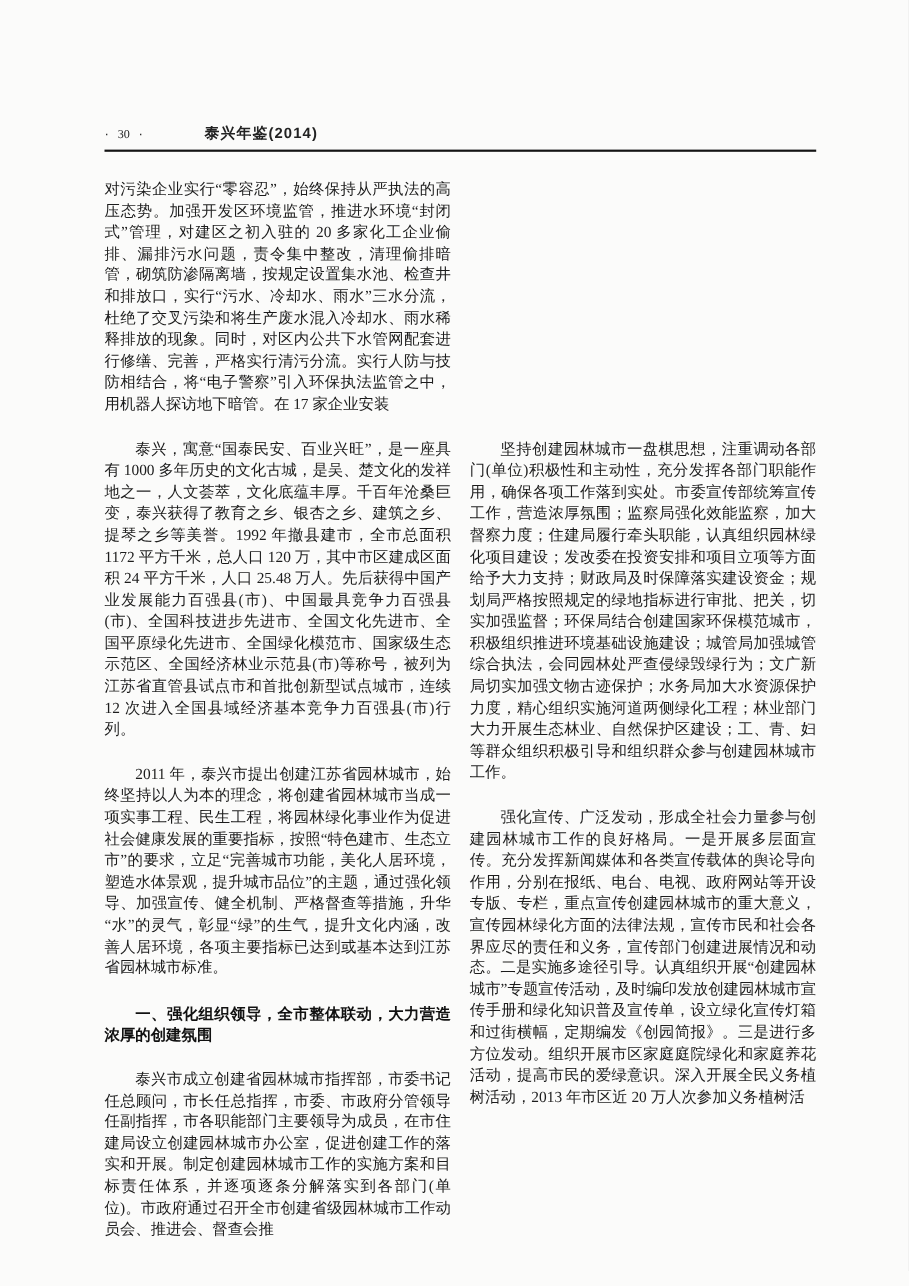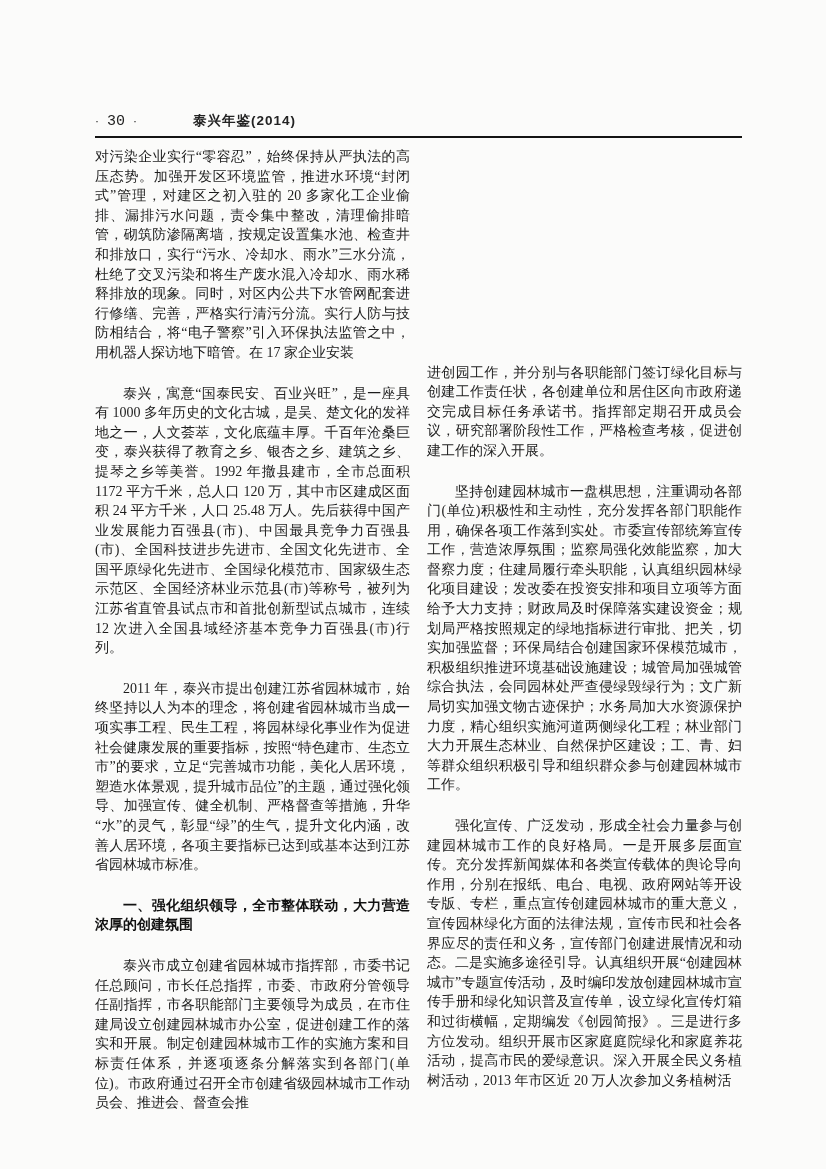--- a/index.html
+++ b/index.html
@@ -17,37 +17,37 @@
 
   .running-header {
     display: flex;
     align-items: baseline;
     gap: 8px;
     font-family: "Liberation Sans", sans-serif;
     font-size: 13.5px;
     color: #222;
   }
   .running-header .dot { font-size: 12px; }
-  .running-header .page-num { font-family: Liberation Mono, monospace; font-size: 15px; }
+  .running-header .page-num { font-family: Liberation Serif, serif; font-size: 11px; }
   .running-header .book-title { font-weight: bold; letter-spacing: 1px; margin-left: 48px; }
   .header-rule { border: none; border-top: 2.5px solid #141414; margin-top: 6px; }
 
   .two-col { display: flex; gap: 17px; }
   .col { width: 315px; flex: 0 0 315px; }
 
   .body-text {
     font-family: "Liberation Serif", "DejaVu Serif", serif;
     font-size: 14px;
     line-height: 19.6px;
     text-align: justify;
     word-break: normal;
     overflow-wrap: anywhere;
   }
   .indent { text-indent: 2em; margin-top: 21px; }
-  .prev-article { margin-top: 9px; }
+  .prev-article { margin-top: 25px; }
   .attribution { float: right; }
 
   .article-title {
     font-family: "Liberation Sans", sans-serif;
     font-size: 26px;
     font-weight: bold;
     letter-spacing: 1.5px;
     text-align: center;
     color: #111;
     margin: 21px 0 23px 0;
@@ -80,20 +80,19 @@
 
 
     <section class="two-col article-body">
       <div class="col">
         <p class="body-text indent">泰兴，寓意“国泰民安、百业兴旺”，是一座具有 1000 多年历史的文化古城，是吴、楚文化的发祥地之一，人文荟萃，文化底蕴丰厚。千百年沧桑巨变，泰兴获得了教育之乡、银杏之乡、建筑之乡、提琴之乡等美誉。1992 年撤县建市，全市总面积 1172 平方千米，总人口 120 万，其中市区建成区面积 24 平方千米，人口 25.48 万人。先后获得中国产业发展能力百强县(市)、中国最具竞争力百强县(市)、全国科技进步先进市、全国文化先进市、全国平原绿化先进市、全国绿化模范市、国家级生态示范区、全国经济林业示范县(市)等称号，被列为江苏省直管县试点市和首批创新型试点城市，连续 12 次进入全国县域经济基本竞争力百强县(市)行列。</p>
         <p class="body-text indent">2011 年，泰兴市提出创建江苏省园林城市，始终坚持以人为本的理念，将创建省园林城市当成一项实事工程、民生工程，将园林绿化事业作为促进社会健康发展的重要指标，按照“特色建市、生态立市”的要求，立足“完善城市功能，美化人居环境，塑造水体景观，提升城市品位”的主题，通过强化领导、加强宣传、健全机制、严格督查等措施，升华“水”的灵气，彰显“绿”的生气，提升文化内涵，改善人居环境，各项主要指标已达到或基本达到江苏省园林城市标准。</p>
         <p class="body-text indent section-heading">一、强化组织领导，全市整体联动，大力营造浓厚的创建氛围</p>
         <p class="body-text indent">泰兴市成立创建省园林城市指挥部，市委书记任总顾问，市长任总指挥，市委、市政府分管领导任副指挥，市各职能部门主要领导为成员，在市住建局设立创建园林城市办公室，促进创建工作的落实和开展。制定创建园林城市工作的实施方案和目标责任体系，并逐项逐条分解落实到各部门(单位)。市政府通过召开全市创建省级园林城市工作动员会、推进会、督查会推</p>
       </div>
       <div class="col">
-        <p class="body-text">进创园工作，并分别与各职能部门签订绿化目标与创建工作责任状，各创建单位和居住区向市政府递交完成目标任务承诺书。指挥部定期召开成员会议，研究部署阶段性工作，严格检查考核，促进创建工作的深入开展。</p>
         <p class="body-text indent">坚持创建园林城市一盘棋思想，注重调动各部门(单位)积极性和主动性，充分发挥各部门职能作用，确保各项工作落到实处。市委宣传部统筹宣传工作，营造浓厚氛围；监察局强化效能监察，加大督察力度；住建局履行牵头职能，认真组织园林绿化项目建设；发改委在投资安排和项目立项等方面给予大力支持；财政局及时保障落实建设资金；规划局严格按照规定的绿地指标进行审批、把关，切实加强监督；环保局结合创建国家环保模范城市，积极组织推进环境基础设施建设；城管局加强城管综合执法，会同园林处严查侵绿毁绿行为；文广新局切实加强文物古迹保护；水务局加大水资源保护力度，精心组织实施河道两侧绿化工程；林业部门大力开展生态林业、自然保护区建设；工、青、妇等群众组织积极引导和组织群众参与创建园林城市工作。</p>
         <p class="body-text indent">强化宣传、广泛发动，形成全社会力量参与创建园林城市工作的良好格局。一是开展多层面宣传。充分发挥新闻媒体和各类宣传载体的舆论导向作用，分别在报纸、电台、电视、政府网站等开设专版、专栏，重点宣传创建园林城市的重大意义，宣传园林绿化方面的法律法规，宣传市民和社会各界应尽的责任和义务，宣传部门创建进展情况和动态。二是实施多途径引导。认真组织开展“创建园林城市”专题宣传活动，及时编印发放创建园林城市宣传手册和绿化知识普及宣传单，设立绿化宣传灯箱和过街横幅，定期编发《创园简报》。三是进行多方位发动。组织开展市区家庭庭院绿化和家庭养花活动，提高市民的爱绿意识。深入开展全民义务植树活动，2013 年市区近 20 万人次参加义务植树活</p>
       </div>
     </section>
 
   </div>
 </div>
 
 </body></html>

